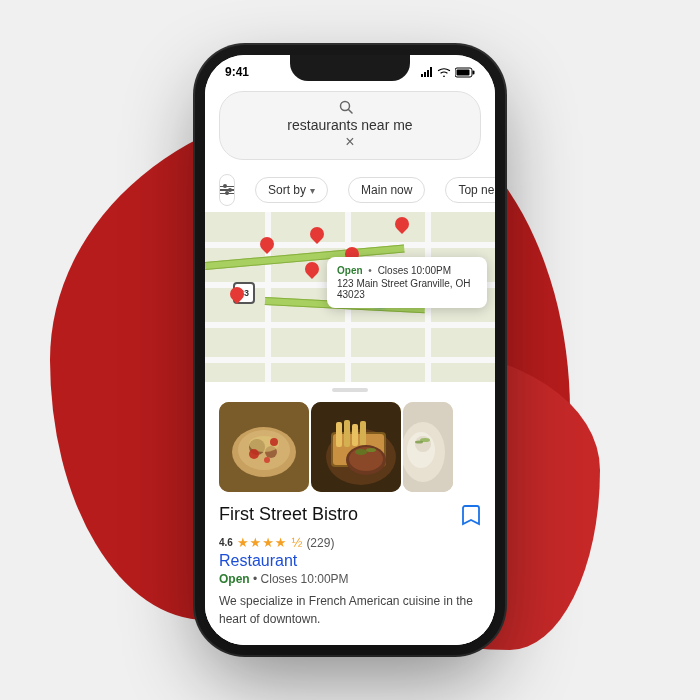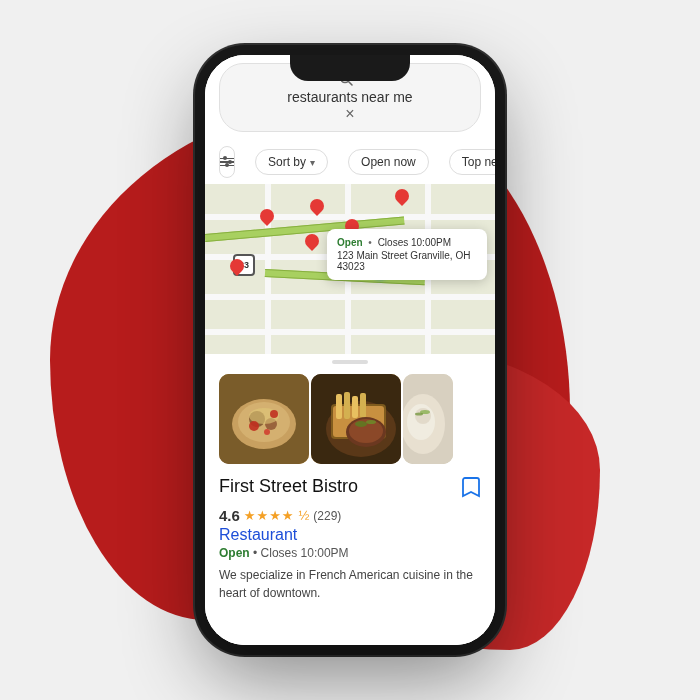--- a/index.html
+++ b/index.html
@@ -327,21 +327,21 @@
       font-size: 20px;
       cursor: pointer;
     }
     .rating-row {
       display: flex;
       align-items: center;
       gap: 4px;
       margin-bottom: 2px;
     }
     .rating-num {
-      font-size: 15px;
+      font-size: 10px;
       font-weight: 600;
       color: #333;
     }
     .stars {
       color: #f4a025;
       font-size: 13px;
       letter-spacing: 1px;
     }
     .star-half {
       color: #f4a025;
@@ -397,20 +397,44 @@
 <body>
 
 <div class="bg-blob"></div>
 <div class="bg-blob2"></div>
 
 <div class="phone-wrapper">
   <div class="phone">
 
     <div class="notch"></div>
 
+    <div class="status-bar">
+      <span class="status-time">9:41</span>
+      <div class="status-icons">
+
+        <svg width="12" height="10" viewBox="0 0 12 10">
+          <rect x="0" y="7" width="2" height="3" fill="#000"></rect>
+          <rect x="3" y="5" width="2" height="5" fill="#000"></rect>
+          <rect x="6" y="3" width="2" height="7" fill="#000"></rect>
+          <rect x="9" y="0" width="2" height="10" fill="#000"></rect>
+        </svg>
+
+        <svg width="14" height="10" viewBox="0 0 14 10">
+          <path d="M7 8 L8 10 L6 10 Z" fill="#000"></path>
+          <path d="M4 6 Q7 4 10 6" stroke="#000" stroke-width="1.2" fill="none" stroke-linecap="round"></path>
+          <path d="M1.5 3.5 Q7 0 12.5 3.5" stroke="#000" stroke-width="1.2" fill="none" stroke-linecap="round"></path>
+        </svg>
+
+        <svg width="20" height="11" viewBox="0 0 20 11">
+          <rect x="0" y="1" width="17" height="9" rx="2" ry="2" stroke="#000" stroke-width="1" fill="none"></rect>
+          <rect x="17.5" y="3.5" width="2" height="4" rx="1" fill="#000"></rect>
+          <rect x="1.5" y="2.5" width="13" height="6" rx="1" fill="#000"></rect>
+        </svg>
+      </div>
+    </div>
 
     <div class="phone-content">
 
       <div class="search-bar">
         <div class="search-input-row">
           <span class="search-icon-left">
             <svg width="14" height="14" viewBox="0 0 14 14" fill="none">
               <circle cx="6" cy="6" r="4.5" stroke="#666" stroke-width="1.5"></circle>
               <line x1="9.5" y1="9.5" x2="13" y2="13" stroke="#666" stroke-width="1.5" stroke-linecap="round"></line>
             </svg>
@@ -426,21 +450,21 @@
             <div class="slider-line"></div>
             <div class="slider-line"></div>
             <div class="slider-line"></div>
           </div>
         </div>
         <div class="filter-chip">
           <span>Sort by</span>
           <span class="arrow">▾</span>
         </div>
         <div class="filter-chip">
-          <span>Open now</span>
+          <span>Main now</span>
         </div>
         <div class="filter-chip">
           <span>Top near</span>
         </div>
       </div>
 
       <div class="map-area">
 
         <div style="position:absolute;inset:0;background:#e8ead8;"></div>
 

